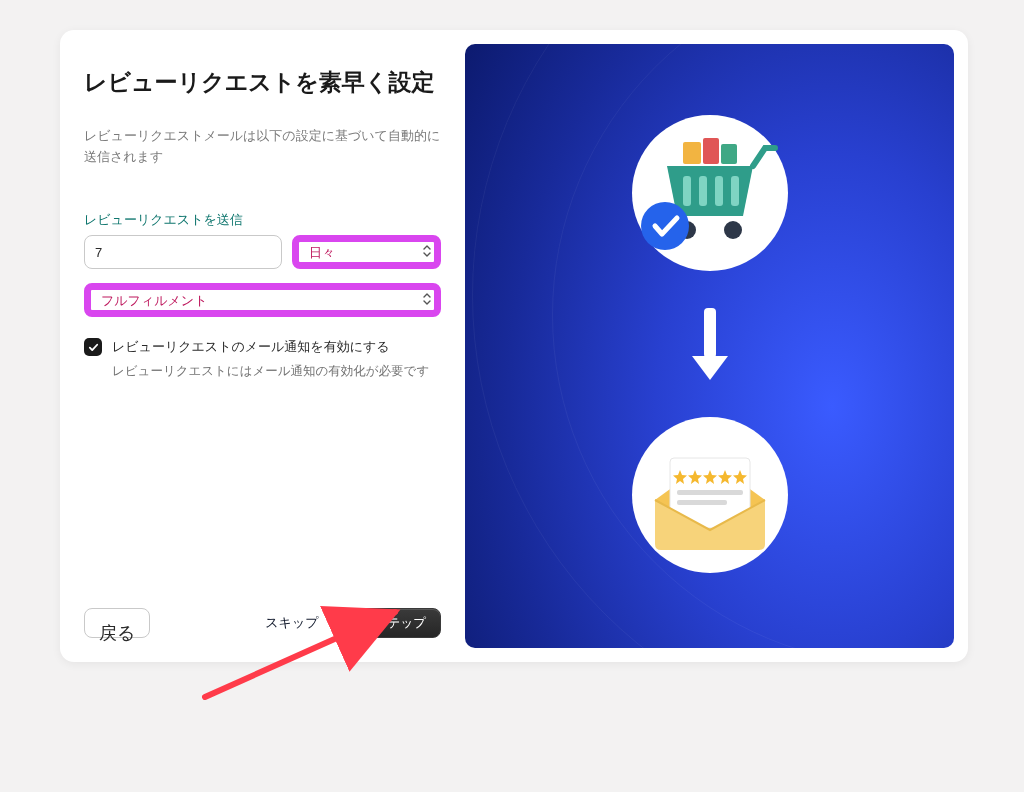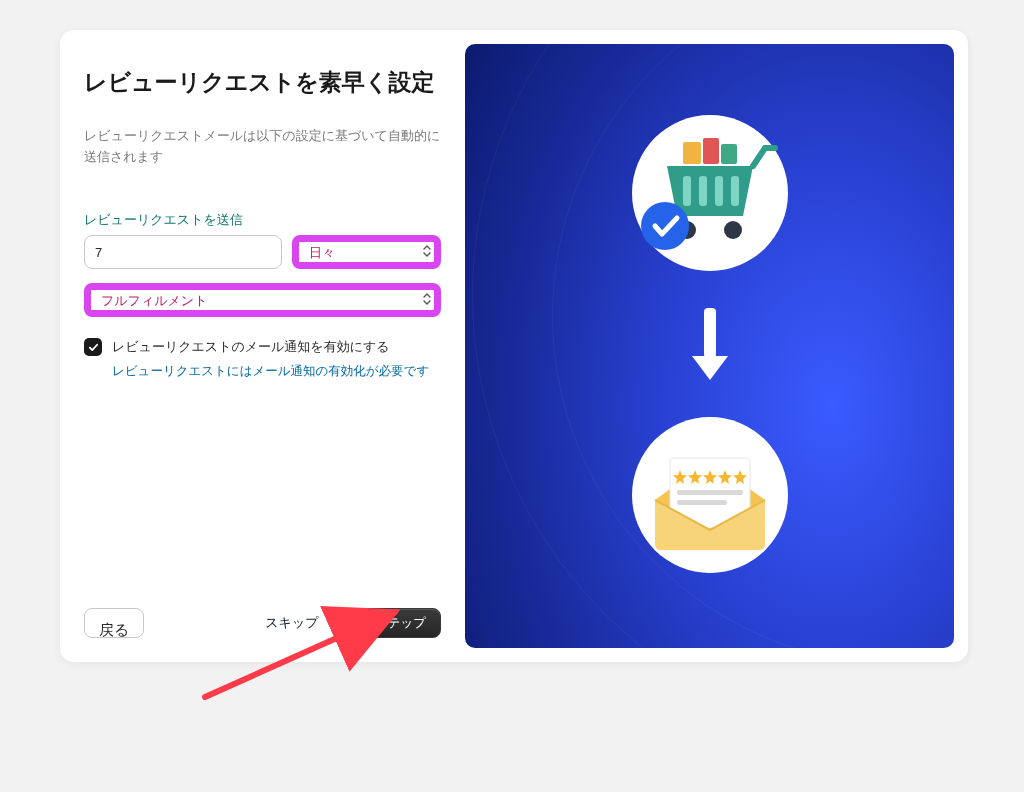--- a/index.html
+++ b/index.html
@@ -107,38 +107,38 @@
     cursor: pointer;
   }
   .checkbox svg { width: 11px; height: 11px; }
   .checkbox-label {
     font-size: 13px;
     color: #2a2a2a;
     line-height: 1.4;
   }
   .checkbox-help {
     font-size: 12.5px;
-    color: #0369a1;
+    color: #737373;
     margin-top: 6px;
     margin-left: 28px;
     line-height: 1.5;
   }
   .footer-row {
     margin-top: auto;
     display: flex;
     align-items: center;
     gap: 12px;
   }
   .btn-back {
     height: 30px;
     padding: 12px 14px;
     border: 1px solid #c9c9c9;
     border-radius: 8px;
     background: #fff;
-    font-size: 15px;
+    font-size: 18px;
     color: #2a2a2a;
     cursor: pointer;
   }
   .spacer { flex: 1; }
   .btn-skip {
     background: none;
     border: none;
     font-size: 13px;
     color: #0f172a;
     cursor: pointer;

